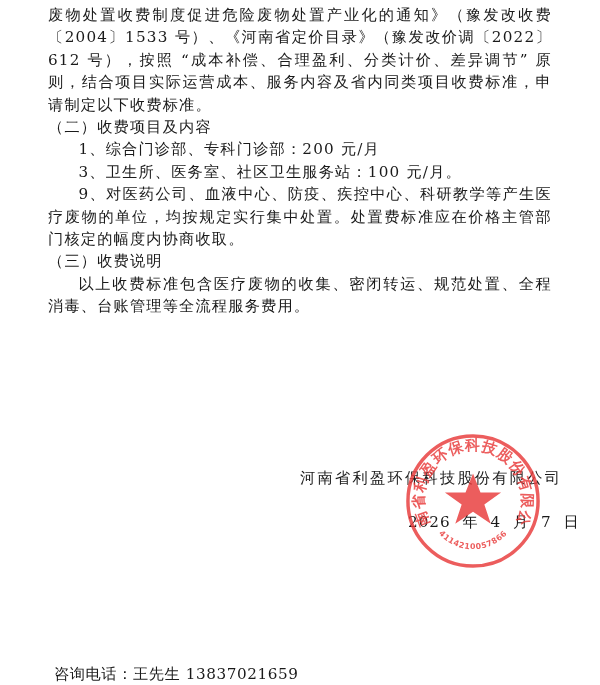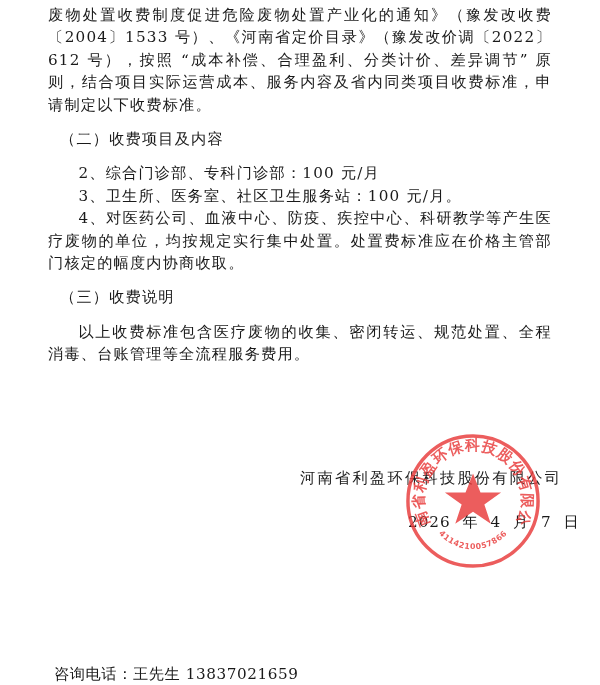--- a/index.html
+++ b/index.html
@@ -9,44 +9,44 @@
       color: #1a1a1a;
     }
     .page { position: absolute; left: 0; top: 0; width: 494px; height: 685px; }
     .body-text {
       position: absolute; left: 48px; top: 4px; width: 504px;
       font-size: 15.2px; line-height: 22.4px; letter-spacing: 1.2px;
       text-align: justify;
     }
     .para { margin: 0; }
     .indent { text-indent: 2em; }
-    .heading { margin: 12px; }
+    .heading { margin: 0; }
     .sign {
       position: absolute; font-size: 15.2px; letter-spacing: 2.3px; white-space: nowrap;
     }
     .company { left: 300px; top: 468px; }
     .date { left: 408px; top: 512px; letter-spacing: 1px; word-spacing: 6px; }
     .contact { position: absolute; left: 54px; font-size: 15.2px; letter-spacing: 0.6px; white-space: nowrap; margin-top: 42px; }
     .phone { top: 622px; }
     .email { top: 658px; }
     .stamp {
       position: absolute; left: 404px; top: 432px; width: 138px; height: 138px;
       opacity: 0.82; pointer-events: none;
     }
   </style>
 </head>
 <body>
 
 <div class="page">
   <div class="body-text">
     <p class="para">废物处置收费制度促进危险废物处置产业化的通知》（豫发改收费〔2004〕1533 号）、《河南省定价目录》（豫发改价调〔2022〕612 号），按照 “成本补偿、合理盈利、分类计价、差异调节” 原则，结合项目实际运营成本、服务内容及省内同类项目收费标准，申请制定以下收费标准。</p>
     <p class="heading">（二）收费项目及内容</p>
-    <p class="para indent">2、综合门诊部、专科门诊部：100 元/月</p>
+    <p class="para indent">1、综合门诊部、专科门诊部：200 元/月</p>
     <p class="para indent">3、卫生所、医务室、社区卫生服务站：100 元/月。</p>
-    <p class="para indent">4、对医药公司、血液中心、防疫、疾控中心、科研教学等产生医疗废物的单位，均按规定实行集中处置。处置费标准应在价格主管部门核定的幅度内协商收取。</p>
+    <p class="para indent">9、对医药公司、血液中心、防疫、疾控中心、科研教学等产生医疗废物的单位，均按规定实行集中处置。处置费标准应在价格主管部门核定的幅度内协商收取。</p>
     <p class="heading">（三）收费说明</p>
     <p class="para indent">以上收费标准包含医疗废物的收集、密闭转运、规范处置、全程消毒、台账管理等全流程服务费用。</p>
   </div>
 
   <div class="sign company">河南省利盈环保科技股份有限公司</div>
   <div class="sign date">2026 年 4 月 7 日</div>
 
   <svg class="stamp" viewBox="0 0 140 140">
     <defs>
       <path id="arcTop" d="M 24 88 A 50 50 0 1 1 116 88" fill="none"></path>

